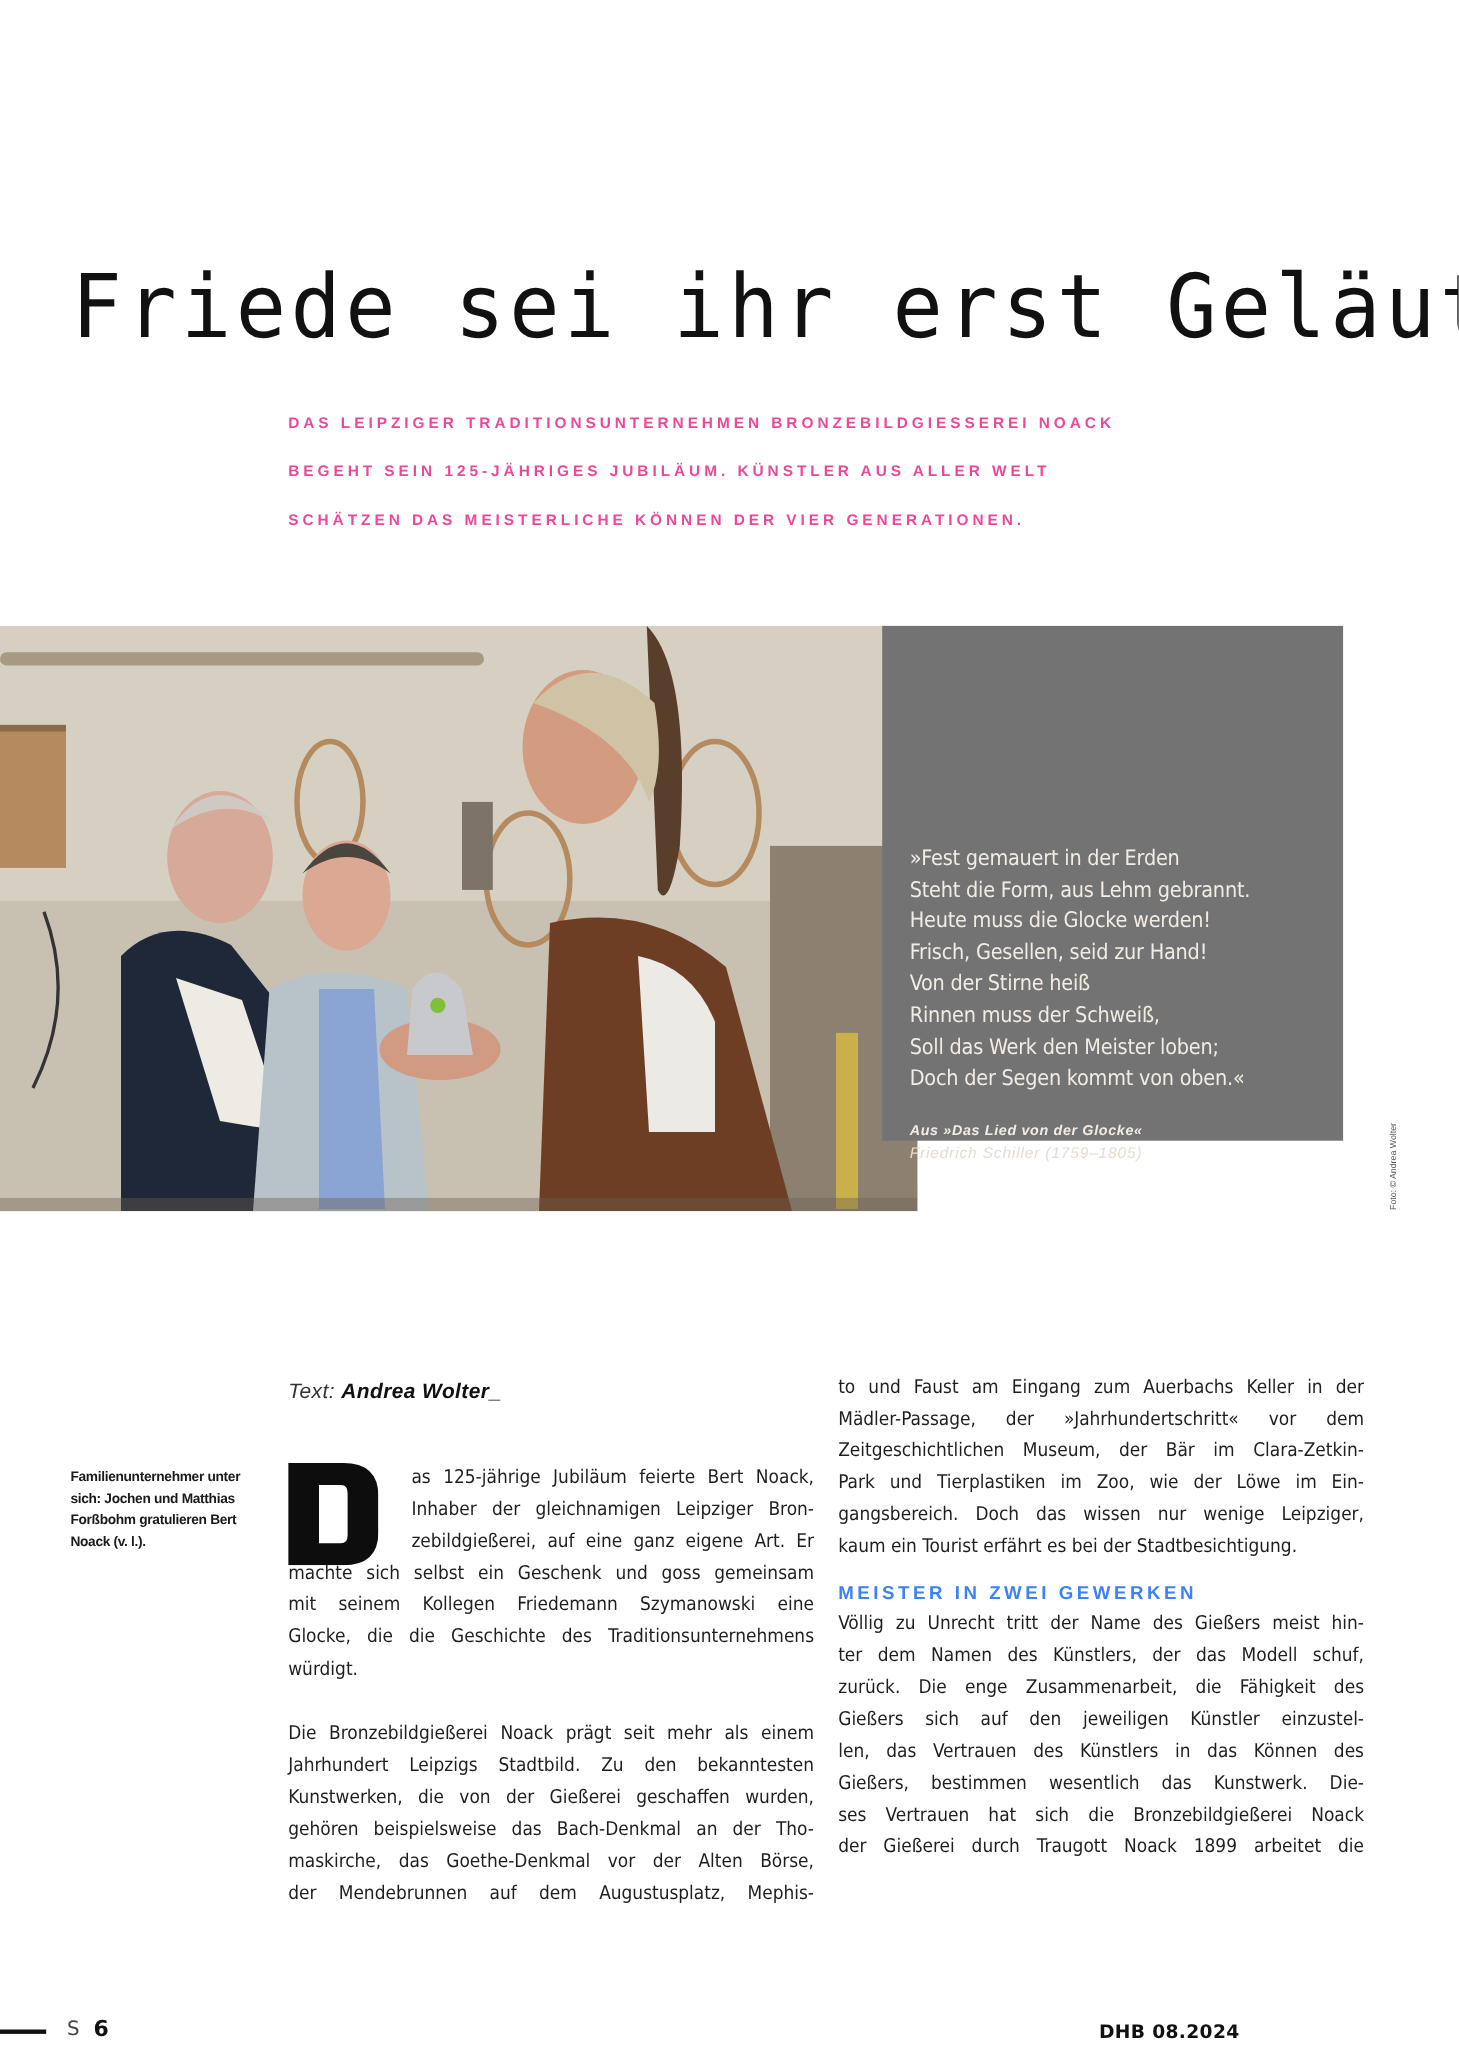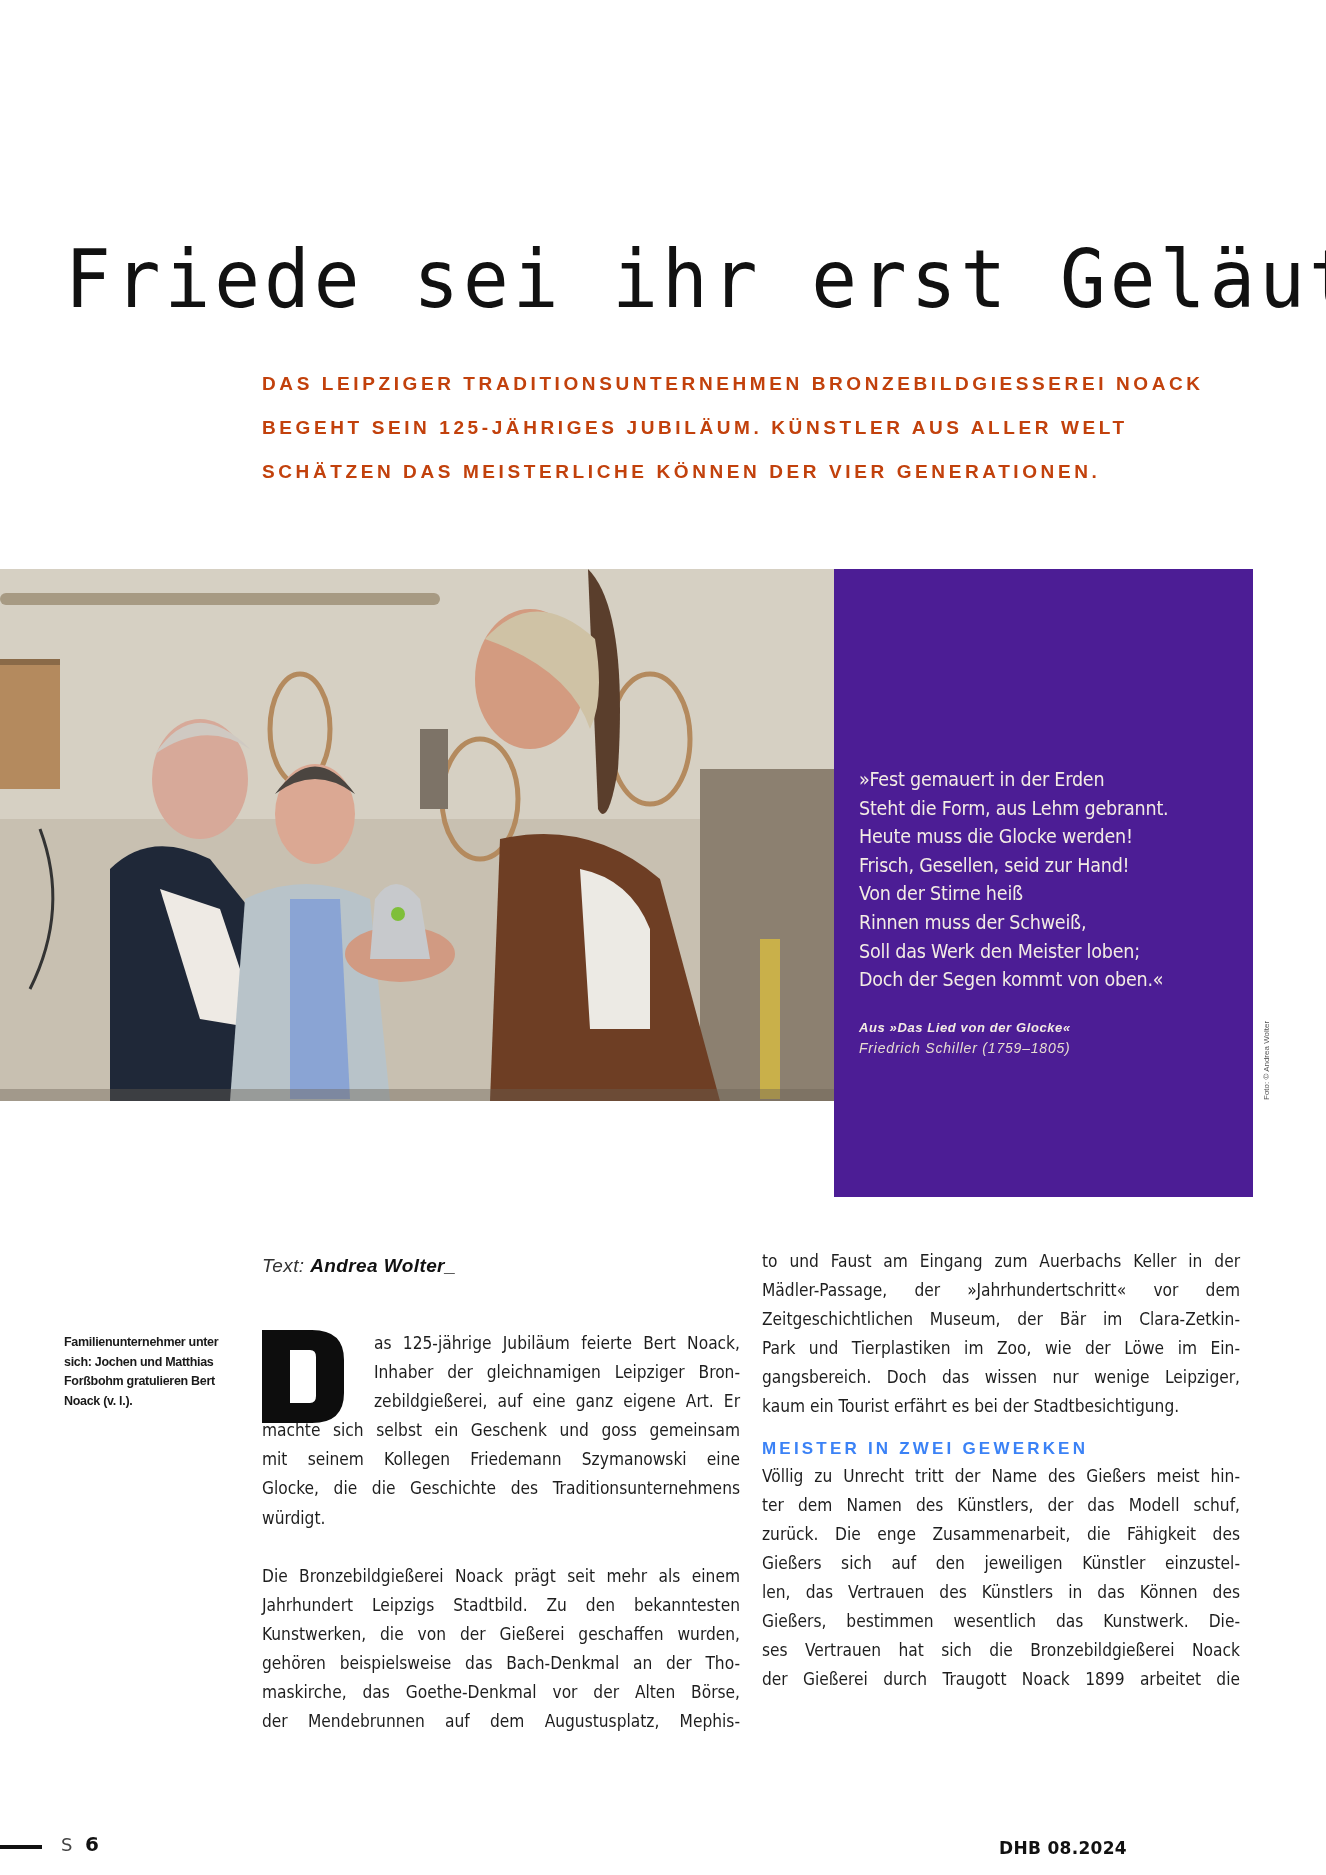--- a/index.html
+++ b/index.html
@@ -6,29 +6,29 @@
   body { width: 1326px; height: 1875px; position: relative; overflow: hidden;
          font-family: "Liberation Sans", sans-serif; color: #1a1a1a; }
 
   .headline { position: absolute; left: 65px; top: 232px; margin: 0;
     font-family: "DejaVu Sans Mono", monospace; font-weight: normal;
     font-size: 76px; line-height: 90px; letter-spacing: 4px; color: #111; white-space: nowrap;
     transform: scaleY(1.05); transform-origin: left top; }
 
   .lead { position: absolute; left: 262px; top: 362px; width: 900px; margin: 0;
     font-family: "Liberation Sans Narrow", "Liberation Sans", sans-serif; font-weight: bold;
-    font-size: 19px; line-height: 44px; letter-spacing: 3.6px; color: #c2410c; text-transform: uppercase; }
+    font-size: 14px; line-height: 44px; letter-spacing: 3.6px; color: #ec4899; text-transform: uppercase; }
   .lead span { display: block; white-space: nowrap; }
 
   .photo { position: absolute; left: 0; top: 569px; width: 834px; height: 532px; overflow: hidden;
     background: linear-gradient(180deg, #d9d4c8 0%, #c9c2b4 40%, #a69d8d 80%, #7d7264 100%); }
   .photo svg { display: block; }
 
-  .quote-panel { position: absolute; left: 834px; top: 569px; width: 419px; height: 628px;
-    background: #4c1d95; color: #f3ece4; }
+  .quote-panel { position: absolute; left: 802px; top: 569px; width: 419px; height: 468px;
+    background: #737373; color: #f3ece4; }
   .quote-panel .verse { position: absolute; left: 25px; top: 197px; margin: 0;
     font-family: "DejaVu Sans Condensed", "DejaVu Sans", sans-serif; font-size: 19.5px; line-height: 28.6px; letter-spacing: -0.2px; }
   .quote-panel .verse span { display: block; white-space: nowrap; }
   .quote-panel .src-title { position: absolute; left: 25px; top: 451px; font-size: 13px; font-weight: bold;
     font-style: italic; letter-spacing: 0.6px; }
   .quote-panel .src-author { position: absolute; left: 25px; top: 471px; font-size: 14px; font-style: italic;
     letter-spacing: 0.8px; color: #e6dcd0; }
 
   .photo-credit { position: absolute; left: 1262px; top: 1100px; transform: rotate(-90deg); transform-origin: left top;
     font-size: 8px; color: #555; white-space: nowrap; }

